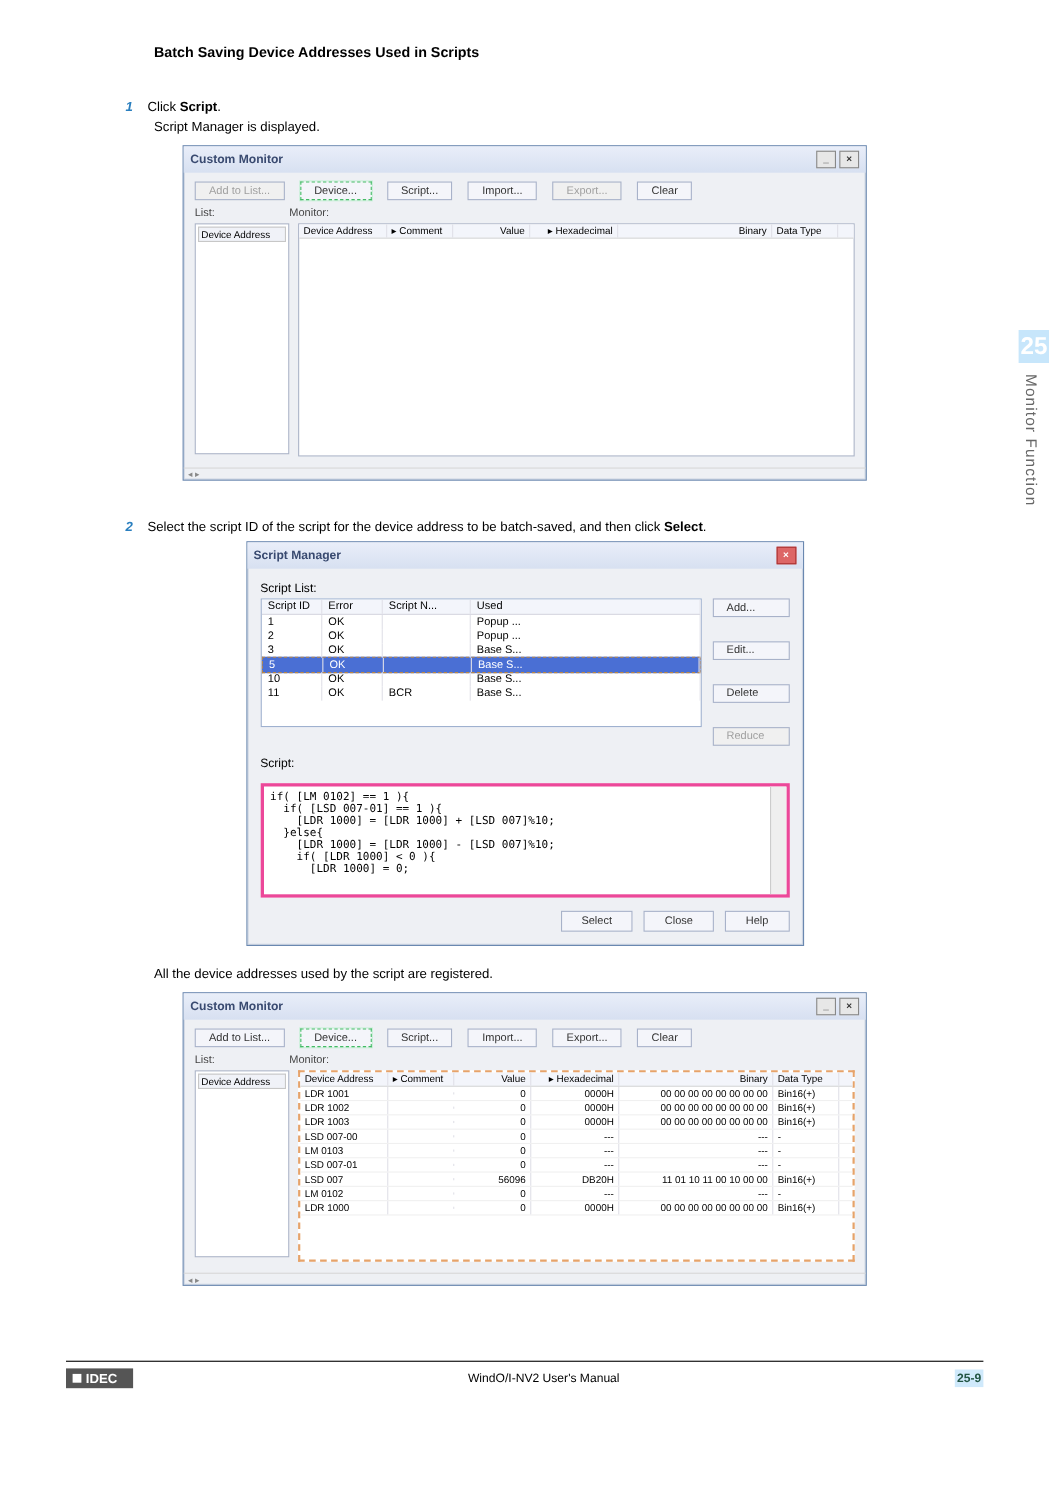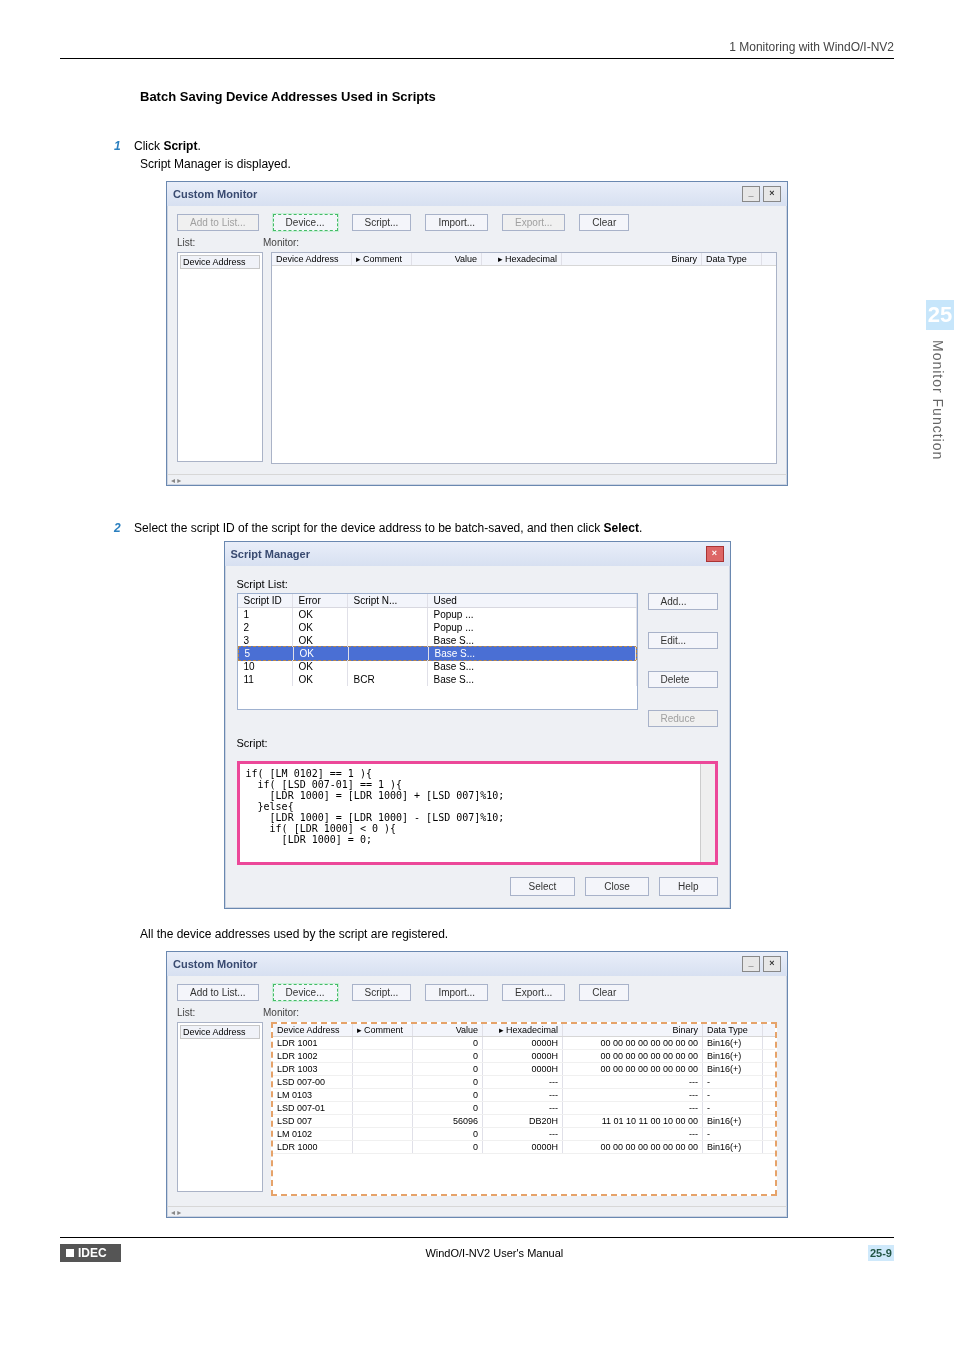--- a/index.html
+++ b/index.html
@@ -131,21 +131,21 @@
     background:#f3f5fb;
   }
   .mon-head > div, .mon-row > div{
     padding:1px 4px;
     border-right:1px solid #e0e0e8;
     box-sizing:border-box;
     overflow:hidden;
     white-space:nowrap;
   }
   .mon-body{ }
-  .mon-row{ display:flex; border-bottom:1px solid #f0f0f0;}
+  .mon-row{ display:flex; border-bottom:1px solid #f0f0f0;align-items:center;}
   .c-addr{width:80px;}
   .c-com{width:60px;}
   .c-val{width:70px; text-align:right;}
   .c-hex{width:80px; text-align:right;}
   .c-bin{width:140px; text-align:right;}
   .c-dt{width:60px;}
   .scroll-hint{
     height:10px; border-top:1px solid #d7d7d7;
     display:flex; align-items:center; padding:0 4px;
     font-size:8px; color:#888;
@@ -244,21 +244,20 @@
   }
   .pgno{
     background:#cfe9fb; padding:2px 2px; font-weight:bold;
     color:#254;
   }
 </style>
 </head>
 <body>
 
 <div class="page">
-  <div class="header-bar">1 Monitoring with WindO/I-NV2</div>
 
   <div class="section-title">Batch Saving Device Addresses Used in Scripts</div>
 
   <div class="step-line">
     <span class="step-num">1</span>
     <span>Click </span><span class="strong">Script</span><span>.</span>
   </div>
   <div class="body-text">Script Manager is displayed.</div>
 
   <div class="window">

